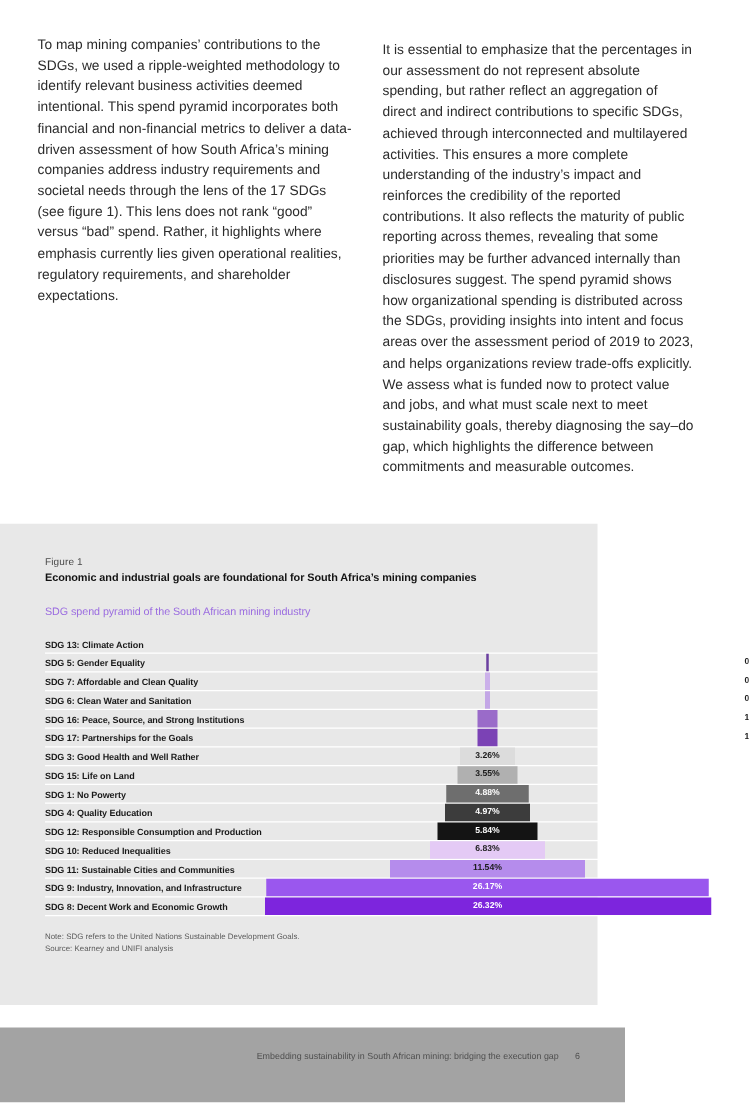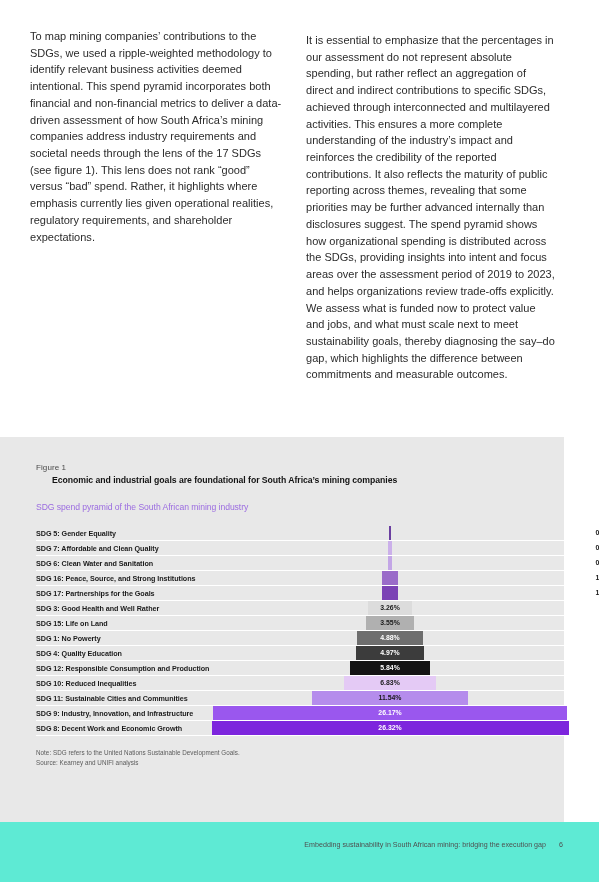--- a/index.html
+++ b/index.html
@@ -37,30 +37,30 @@
   p.body{
     font-size:11px;
     line-height:1.52;
     margin:0;
     color:#2b2b2b;
     letter-spacing:0.01px;
   }
 
   
   .figure-panel{
-    position:absolute;left:0;top:437px;width:564px;height:385px;
+    position:absolute;left:0;top:419px;width:478px;height:385px;
     background:#e8e8e8;
     box-sizing:border-box;
     padding:26px 30px 0 36px;
   }
   .fig-num{
     font-size:8px;color:#4a4a4a;margin:0 0 3px 0;letter-spacing:.1px;
   }
   .fig-title{
-    font-size:8.7px;font-weight:700;color:#131313;margin:0 0 17px 16px;letter-spacing:-0.05px;
+    font-size:8.7px;font-weight:700;color:#131313;margin:0 0 17px 0;letter-spacing:-0.05px;
   }
   .fig-sub{
     font-size:8.6px;color:#9b6ce0;margin:0 0 14px 0;letter-spacing:-0.05px;
   }
 
   
   .chart{position:relative;width:533px;}
   .row{
     position:relative;
     height:15px;
@@ -88,21 +88,21 @@
   }
   .val-inside-dark{color:#ffffff;}
   .val-inside-light{color:#1a1a1a;}
 
   
   .notes{margin-top:13px;}
   .notes p{margin:0 0 3px 0;font-size:6.3px;color:#5b5b5b;letter-spacing:0.02px;}
 
   
   .pagefoot{
-    position:absolute;left:0;top:822px;width:599px;height:60px;background:#5eead4;
+    position:absolute;left:0;top:822px;width:500px;height:60px;background:#a3a3a3;
   }
   .pagefoot-inner{
     position:absolute;right:36px;top:19px;
     font-size:7.1px;color:#4f4f4f;letter-spacing:0.02px;
     display:flex;gap:13px;align-items:baseline;
   }
 </style>
 </head>
 <body>
 
@@ -119,20 +119,23 @@
     </div>
   </div>
 
   <div class="figure-panel">
     <p class="fig-num">Figure 1</p>
     <p class="fig-title">Economic and industrial goals are foundational for South Africa’s mining companies</p>
     <p class="fig-sub">SDG spend pyramid of the South African mining industry</p>
 
     <div class="chart" id="chart">
         <div class="row">
+          <span class="row-label">SDG 13: Climate Action</span>
+        </div>
+        <div class="row">
           <span class="row-label">SDG 5: Gender Equality</span>
           <div class="bar" style="left: 353.2px; width: 1.6px; background: rgb(107, 63, 160);"></div>
           <span class="bar-val val-outside" style="left: 559.5px;">0.08%</span>
         </div>
         <div class="row">
           <span class="row-label">SDG 7: Affordable and Clean Quality</span>
           <div class="bar" style="left: 351.898px; width: 4.20479px; background: rgb(203, 176, 234);"></div>
           <span class="bar-val val-outside" style="left: 559.5px;">0.31%</span>
         </div>
         <div class="row">

